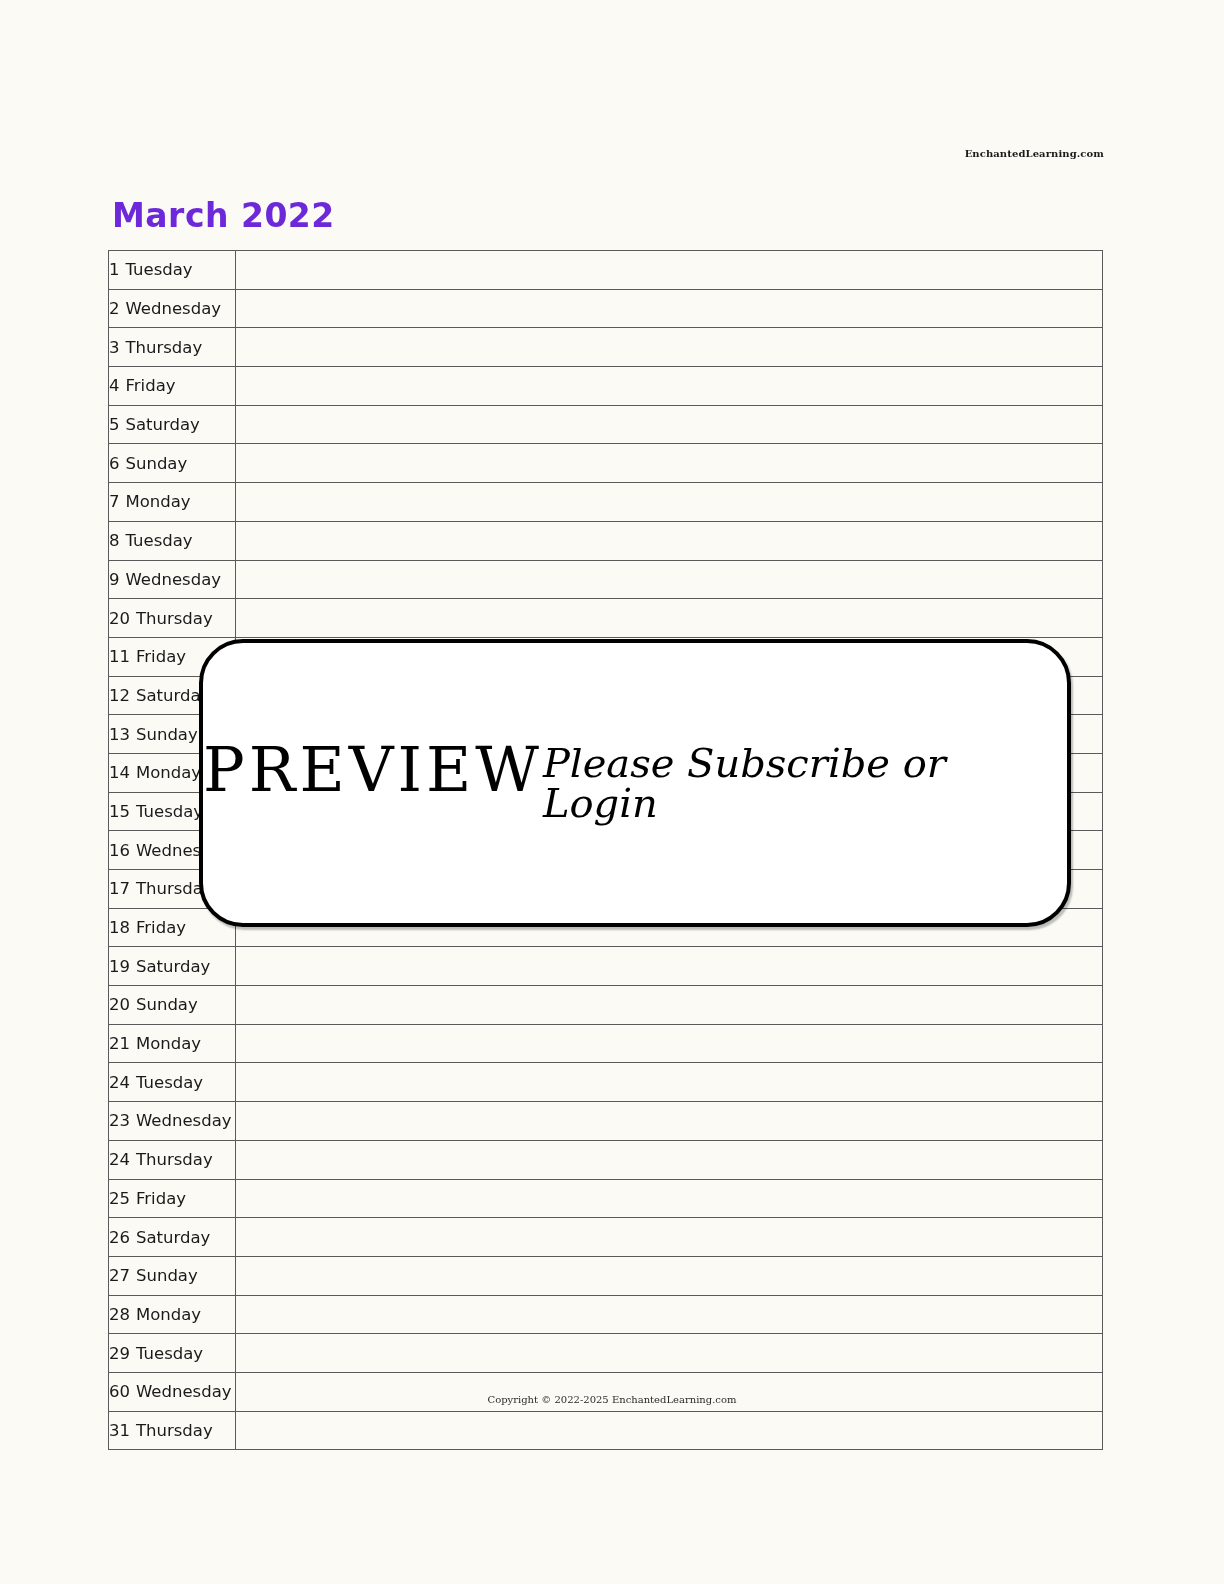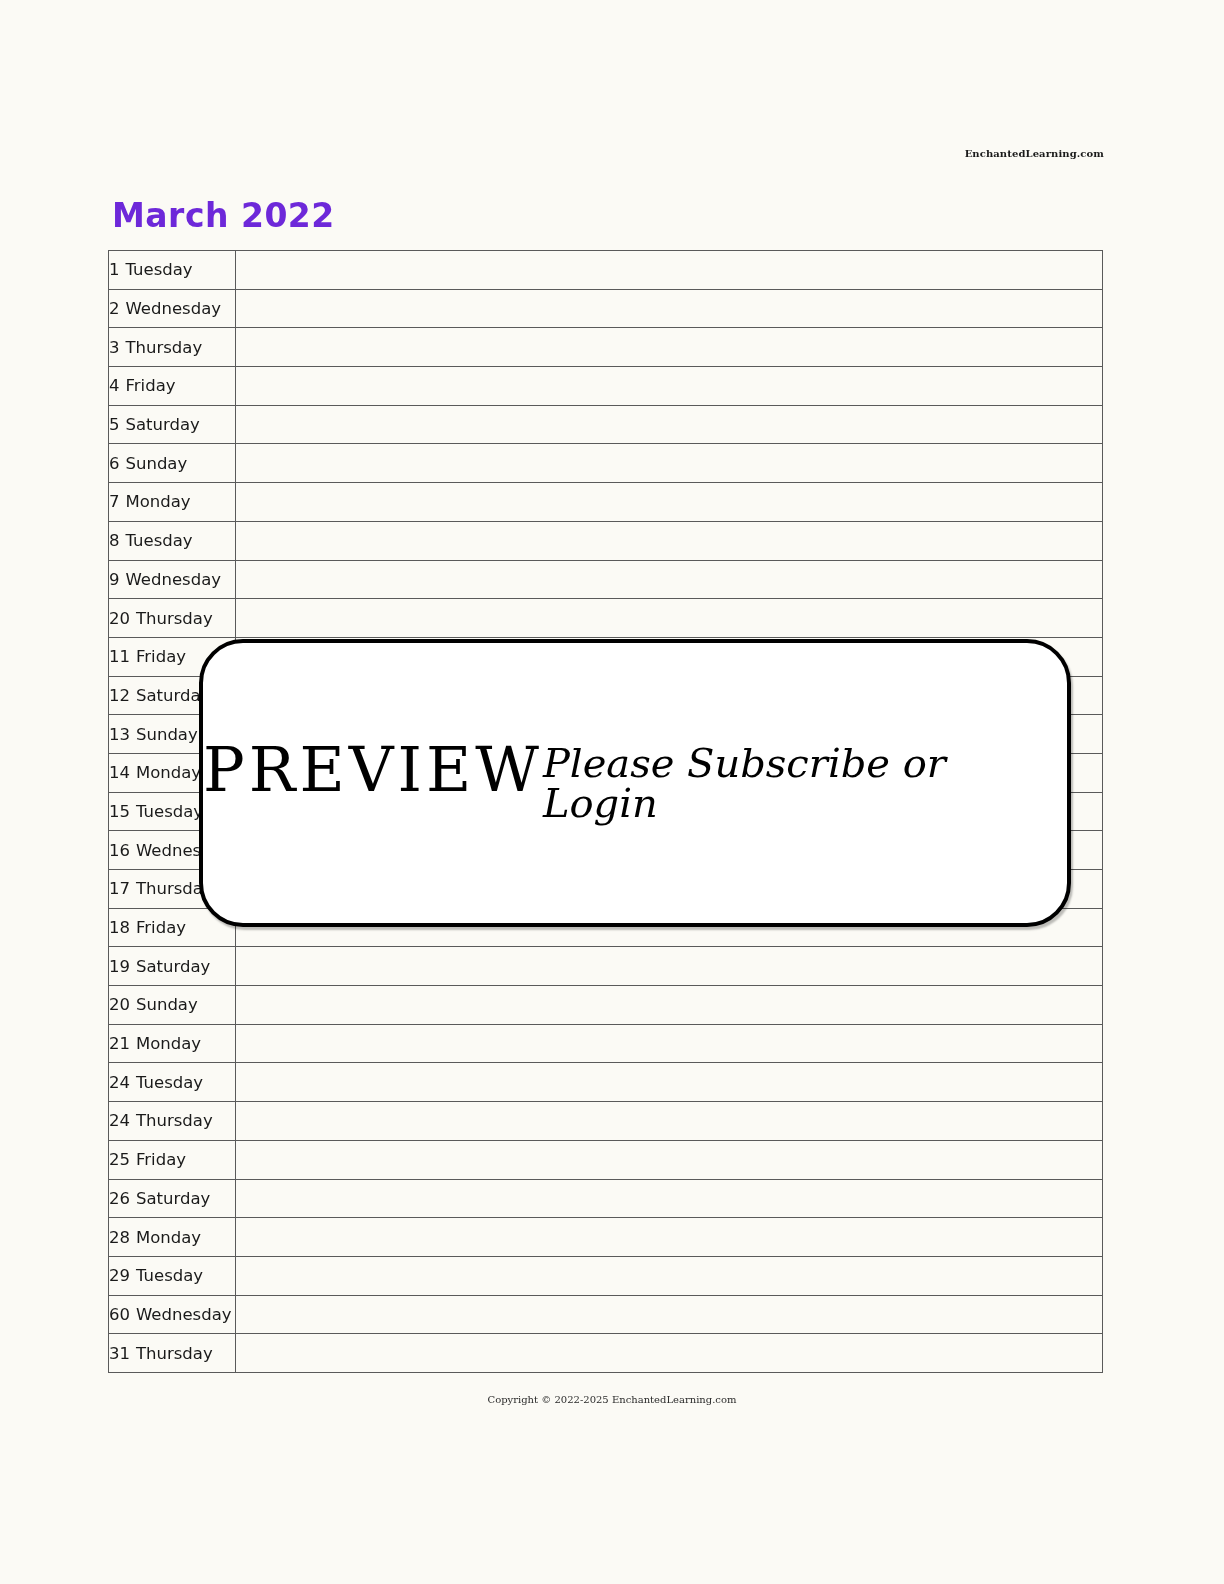--- a/index.html
+++ b/index.html
@@ -200,29 +200,37 @@
         </tr>
         <tr>
           <td class="daycell"><span class="dnum">21</span><span class="dwd">Monday</span></td>
           <td class="notecell"></td>
         </tr>
         <tr>
           <td class="daycell"><span class="dnum">24</span><span class="dwd">Tuesday</span></td>
           <td class="notecell"></td>
         </tr>
         <tr>
+          <td class="daycell"><span class="dnum">23</span><span class="dwd">Wednesday</span></td>
+          <td class="notecell"></td>
+        </tr>
+        <tr>
           <td class="daycell"><span class="dnum">24</span><span class="dwd">Thursday</span></td>
           <td class="notecell"></td>
         </tr>
         <tr>
           <td class="daycell"><span class="dnum">25</span><span class="dwd">Friday</span></td>
           <td class="notecell"></td>
         </tr>
         <tr>
           <td class="daycell"><span class="dnum">26</span><span class="dwd">Saturday</span></td>
+          <td class="notecell"></td>
+        </tr>
+        <tr>
+          <td class="daycell"><span class="dnum">27</span><span class="dwd">Sunday</span></td>
           <td class="notecell"></td>
         </tr>
         <tr>
           <td class="daycell"><span class="dnum">28</span><span class="dwd">Monday</span></td>
           <td class="notecell"></td>
         </tr>
         <tr>
           <td class="daycell"><span class="dnum">29</span><span class="dwd">Tuesday</span></td>
           <td class="notecell"></td>
         </tr>

